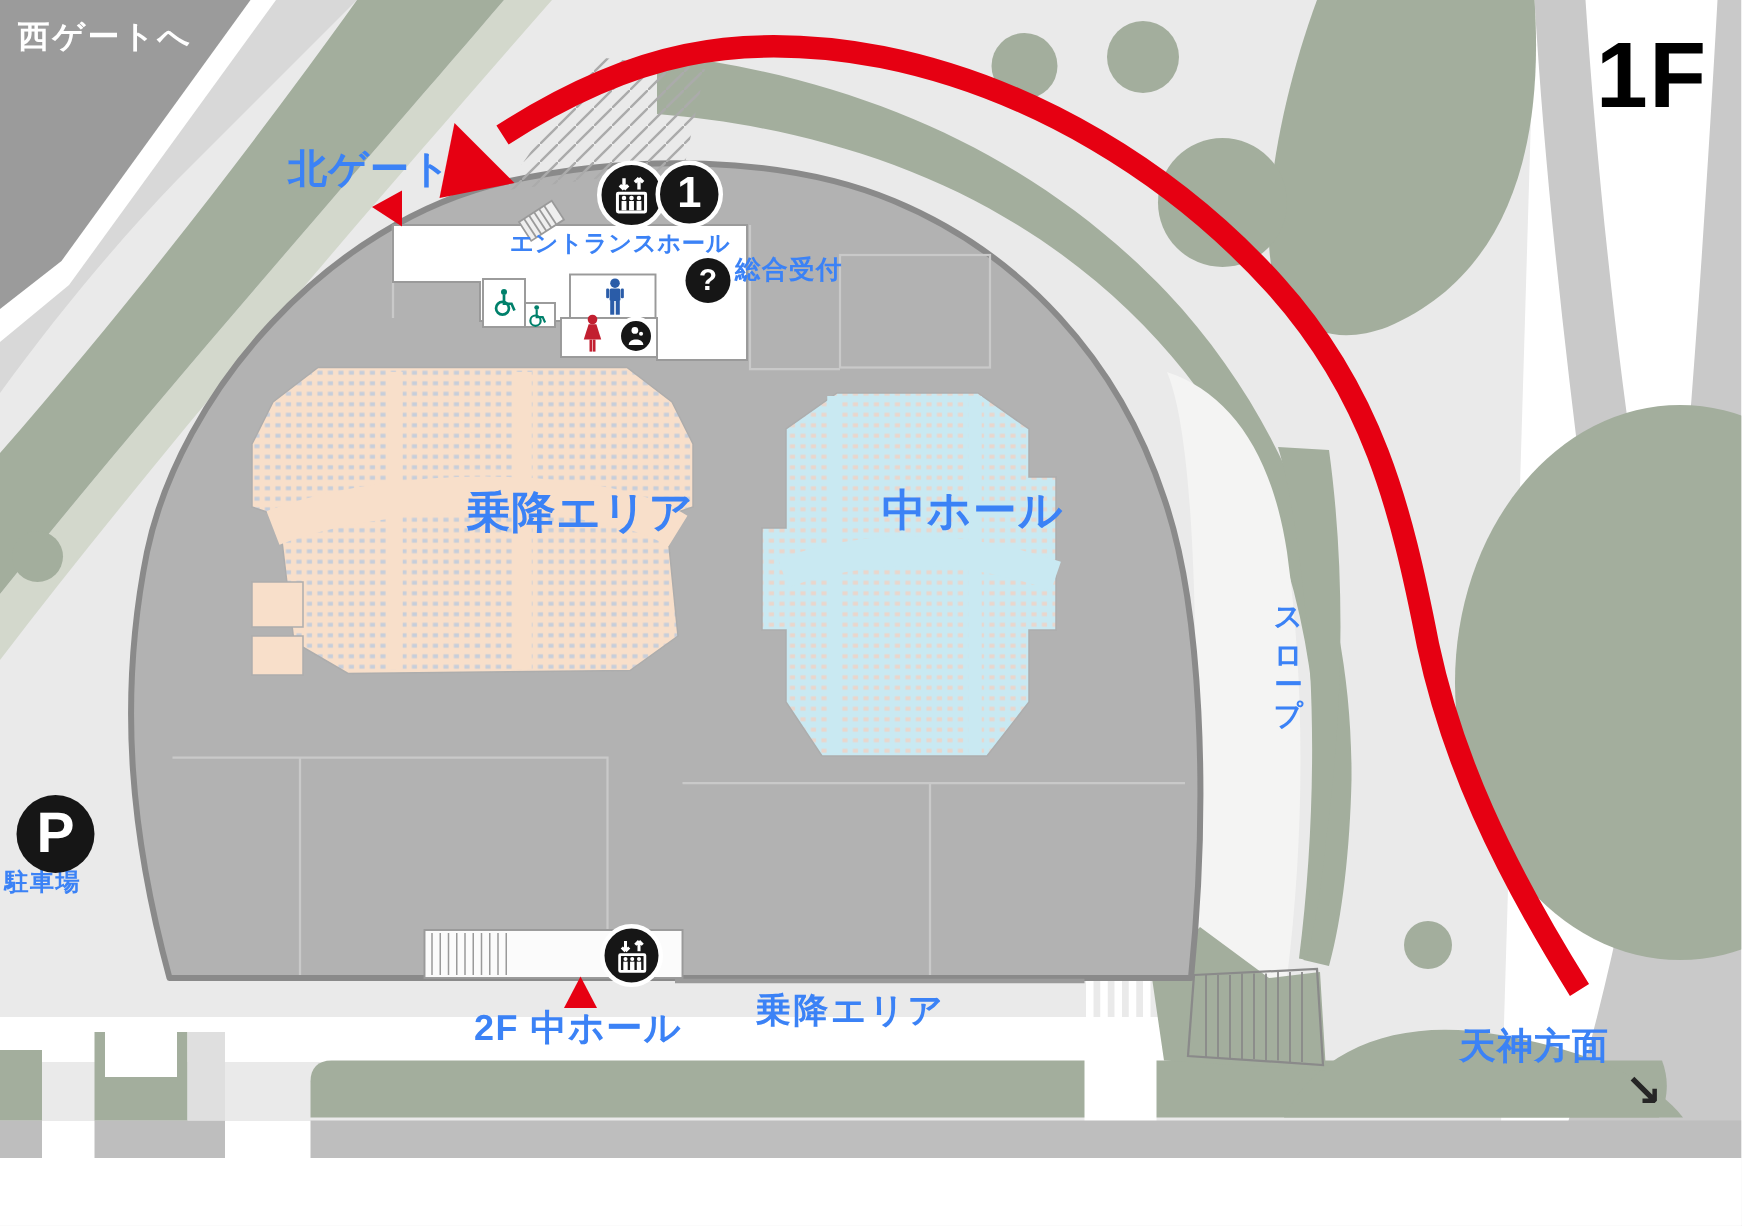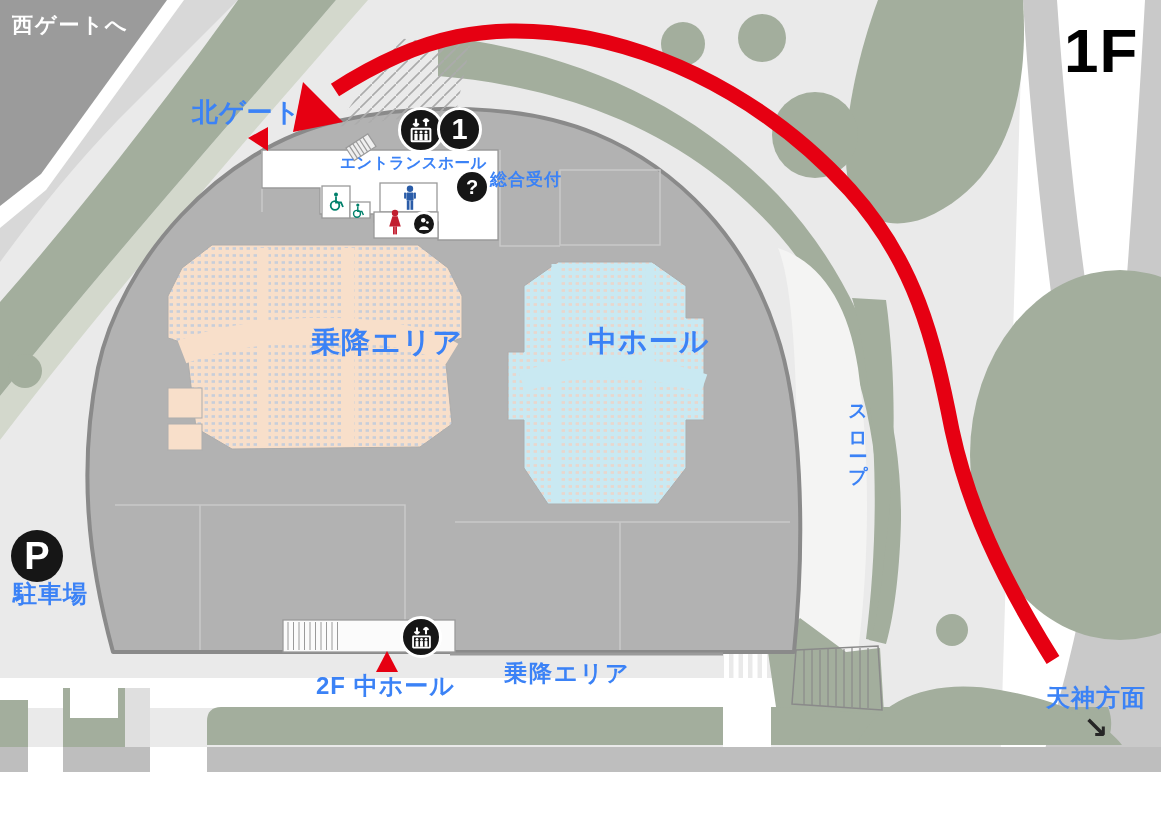--- a/index.html
+++ b/index.html
@@ -209,27 +209,27 @@
 <div class="lbl" style="left:340px;top:155px;font-size:15.5px;letter-spacing:0.5px;">エントランスホール</div>
 
 <div class="lbl" style="left:490px;top:171px;font-size:17px;">総合受付</div>
 
 <div class="lbl" style="left:311px;top:327px;font-size:29px;">乗降エリア</div>
 
 <div class="lbl" style="left:588px;top:326px;font-size:29px;">中ホール</div>
 
 <div class="lbl vertical" style="left:848px;top:392px;font-size:19px;height:115px;">スロープ</div>
 
-<div class="lbl" style="left:3px;top:581px;font-size:24px;margin-left:10px;">駐車場</div>
+<div class="lbl" style="left:3px;top:581px;font-size:16px;">駐車場</div>
 
 <div class="lbl" style="left:504px;top:645px;font-size:23px;letter-spacing:2px;margin-top:16px;">乗降エリア</div>
 
 <div class="lbl" style="left:316px;top:673px;font-size:24px;letter-spacing:1px;">2F 中ホール</div>
 
-<div class="lbl" style="left:1046px;top:685px;font-size:24px;letter-spacing:1px;">天神方面</div>
+<div class="lbl" style="left:973px;top:685px;font-size:24px;letter-spacing:1px;">天神方面</div>
 
 <div class="lbl arrowglyph" style="left:1083px;top:712px;font-size:30px;">↘</div>
 
 <div class="badge ring" style="left:398px;top:107px;width:46px;height:46px;">
   <svg width="30" height="30" viewBox="0 0 24 24">
     <path d="M8,3 V9 M8,9 L5.8,6.8 M8,9 L10.2,6.8 M16,9 V3 M16,3 L13.8,5.2 M16,3 L18.2,5.2" stroke="#fff" stroke-width="1.8" fill="none"></path>
     <rect x="4.5" y="11" width="15" height="10" rx="0.5" stroke="#fff" stroke-width="1.6" fill="none"></rect>
     <g fill="#fff">
       <circle cx="8" cy="13.6" r="1.2"></circle>
           <rect x="6.7" y="15.2" width="2.6" height="5"></rect>

